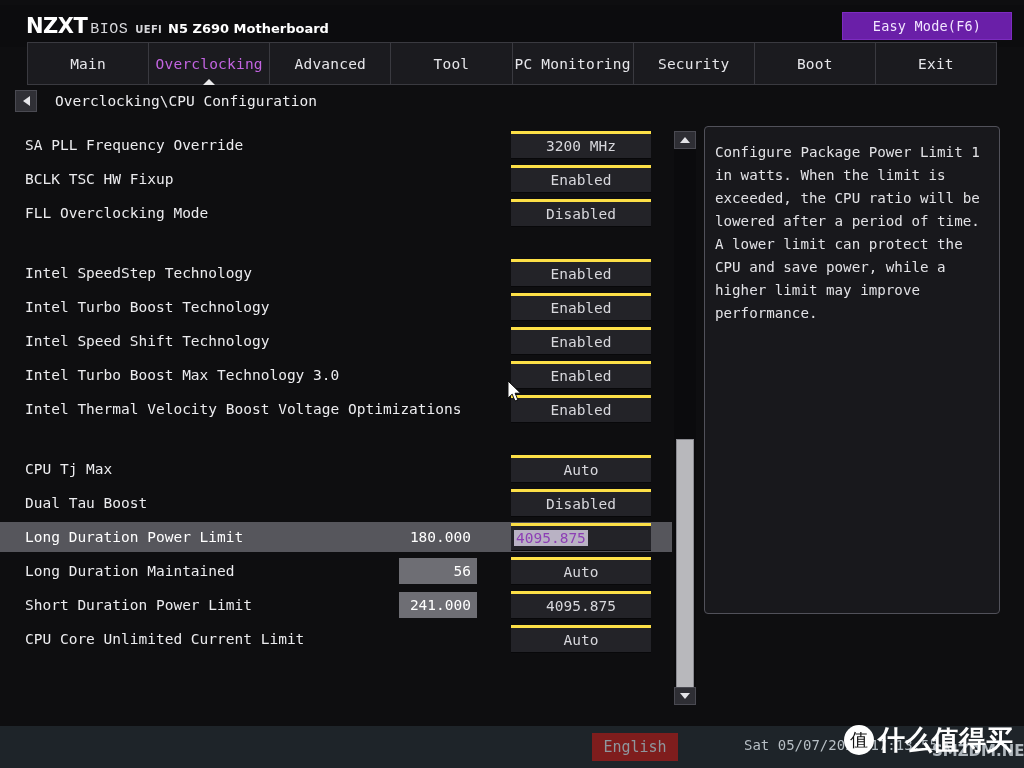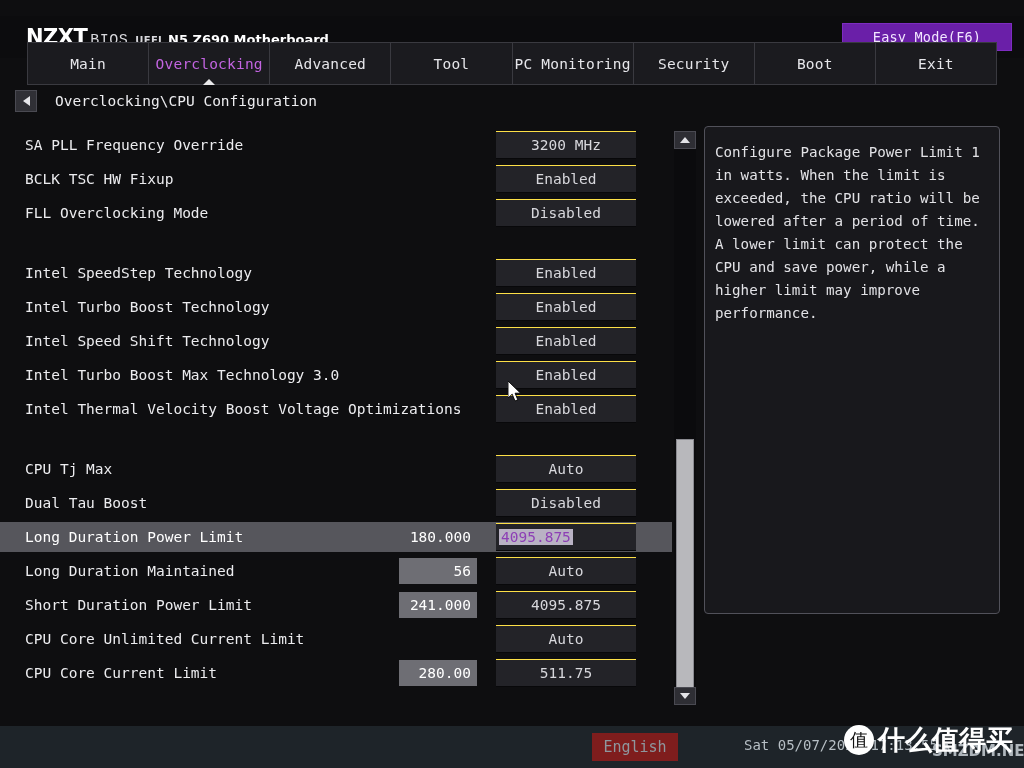--- a/index.html
+++ b/index.html
@@ -6,21 +6,21 @@
   html,body{
     width:1024px; height:768px; overflow:hidden;
     background:#0d0d0f;
     font-family:"DejaVu Sans Mono","Liberation Mono",monospace;
     color:#e8e8ea;
   }
   #root{ position:relative; width:1024px; height:768px; background:#0e0e10; }
 
   
   .header{
-    position:absolute; left:0; top:16px; width:1024px; height:42px;
+    position:absolute; left:0; top:5px; width:1024px; height:42px;
     background:#0c0c0e;
   }
   .brand{
     position:absolute; left:26px; top:9px;
     display:flex; align-items:baseline; gap:0px;
     white-space:nowrap;
   }
   .brand-nzxt{
     font-family:"DejaVu Sans","Liberation Sans",sans-serif;
     font-weight:bold; font-size:21px; letter-spacing:-0.5px; color:#ffffff;
@@ -102,23 +102,23 @@
   }
   .row.sel .label{ color:#ffffff; }
   .numbox{
     position:absolute; left:399px; width:78px; height:26px;
     background:#6e6e74; color:#ffffff;
     display:flex; align-items:center; justify-content:flex-end;
     padding-right:6px; font-size:14.5px;
   }
   .row.sel .numbox{ background:transparent; }
   .valbox{
-    position:absolute; left:496px; width:140px; height:28px;
+    position:absolute; left:511px; width:140px; height:28px;
     background:#232328;
-    border-top:1px solid #fde047;
+    border-top:3px solid #fde047;
     border-bottom:1px solid #08080a;
     display:flex; align-items:center; justify-content:center;
     font-size:14.5px; color:#d7d7dc;
   }
   .valbox.edit{ justify-content:flex-start; padding-left:3px; }
   .valbox .editv{
     background:#b9b2c4; color:#8d3fb5; padding:0 2px;
     font-size:14.5px;
   }
 
@@ -307,25 +307,20 @@
       </div>
       <div class="row" style="top: 466px;">
         <div class="label">Short Duration Power Limit</div>
         <div class="numbox">241.000</div>
         <div class="valbox">4095.875</div>
       </div>
       <div class="row" style="top: 500px;">
         <div class="label">CPU Core Unlimited Current Limit</div>
         <div class="valbox">Auto</div>
       </div>
-      <div class="row" style="top: 534px;">
-        <div class="label">CPU Core Current Limit</div>
-        <div class="numbox">280.00</div>
-        <div class="valbox">511.75</div>
-      </div>
     </div>
 
   <div class="scrollbar">
     <div class="sb-btn sb-up">
         <span class="t-up"></span>
       </div>
     <div class="sb-track">
       <div class="sb-thumb"></div>
     </div>
     <div class="sb-btn sb-down">

